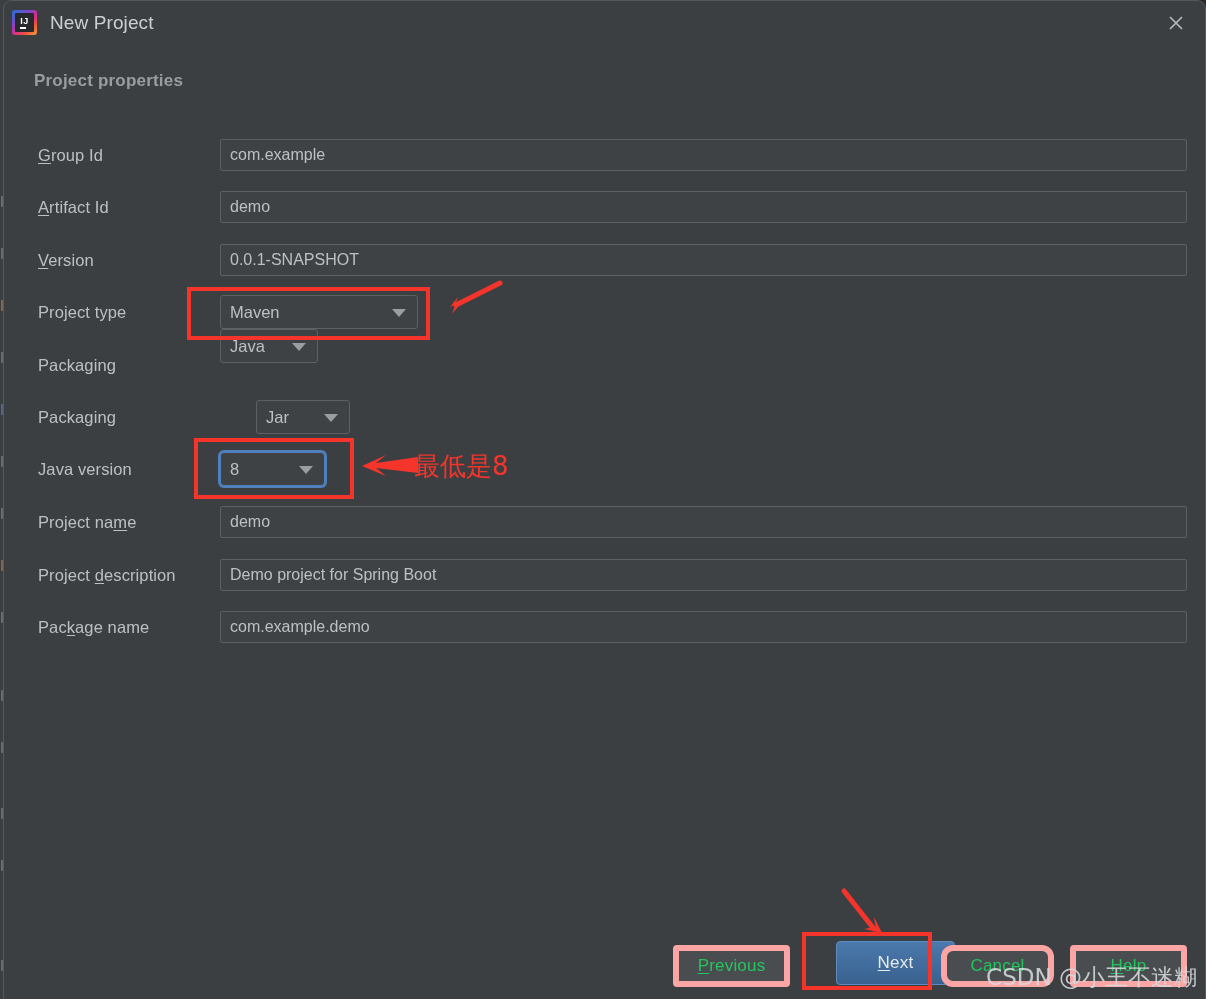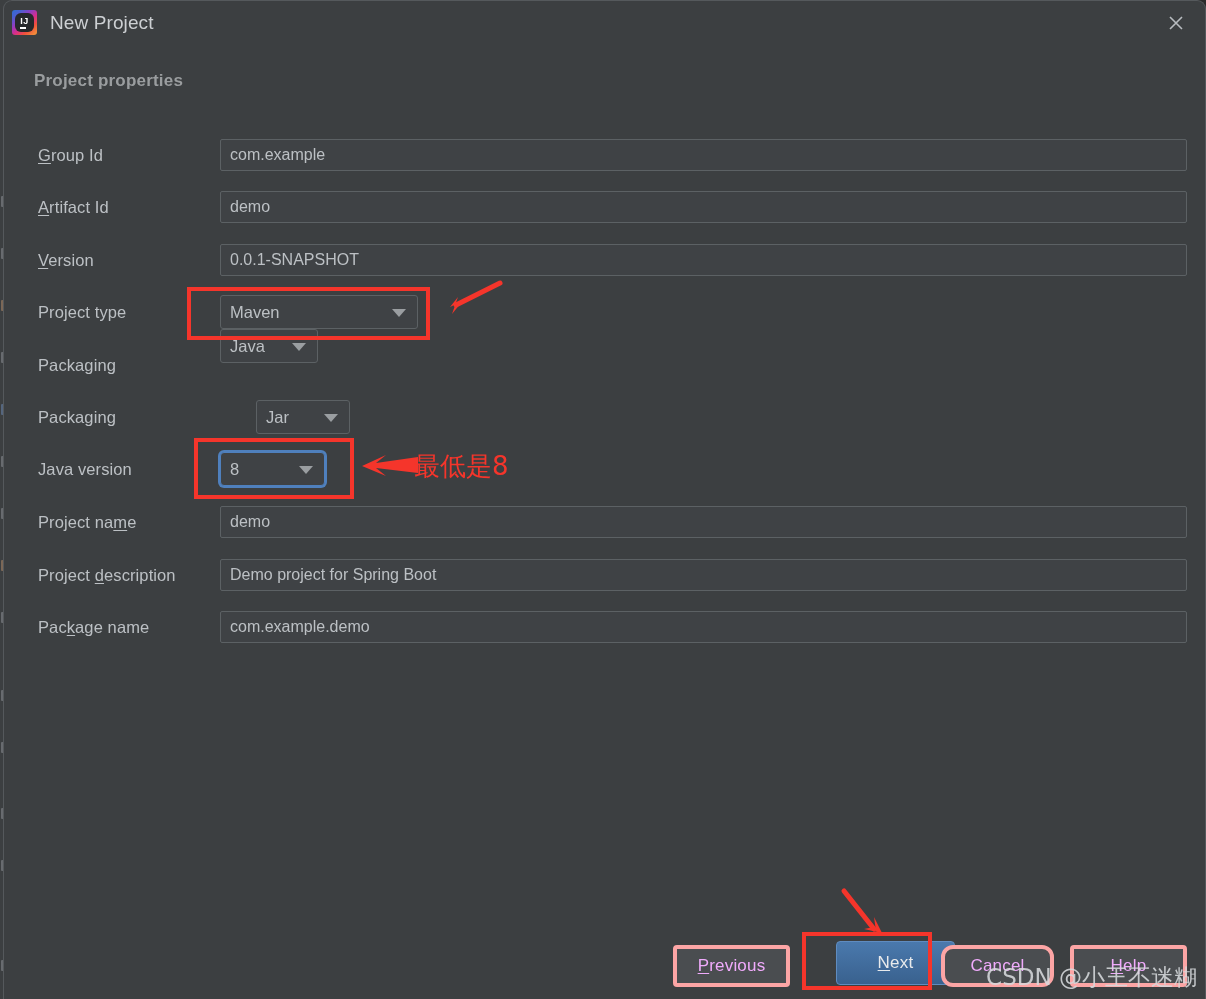--- a/index.html
+++ b/index.html
@@ -54,21 +54,21 @@
     position: absolute;
     left: 8px; top: 9px;
     width: 25px; height: 25px;
     border-radius: 3px;
     background: linear-gradient(140deg,#2b6fd4 0%, #4a5fd0 18%, #8b3fc4 36%, #d62c8f 55%, #f0503c 74%, #f2a03a 100%);
     padding: 3px;
   }
   #ij-icon .ij-inner {
     width: 100%; height: 100%;
     background: #26282b;
-    border-radius: 6px;
+    border-radius: 1px;
     color: #ffffff;
     font-size: 9px;
     font-weight: bold;
     letter-spacing: .5px;
     display: flex;
     align-items: center;
     justify-content: center;
     line-height: 1;
     padding-bottom: 3px;
     position: relative;
@@ -161,22 +161,22 @@
     box-shadow: 0 0 0 2px #4f80bd;
     border-radius: 4px;
   }
 
   
   .dlg-btn {
     position: absolute;
     height: 42px;
     border-radius: 4px;
     background: #4a4d50;
-    border: 4px solid #fca5a5;
-    color: #f0abfc;
+    border: 6px solid #fca5a5;
+    color: #22c55e;
     font-size: 17px;
     font-family: "Liberation Sans", sans-serif;
     cursor: pointer;
     display: flex;
     align-items: center;
     justify-content: center;
     letter-spacing: .2px;
   }
   .dlg-btn.primary {
     background: linear-gradient(#4a79ad,#39618e);

